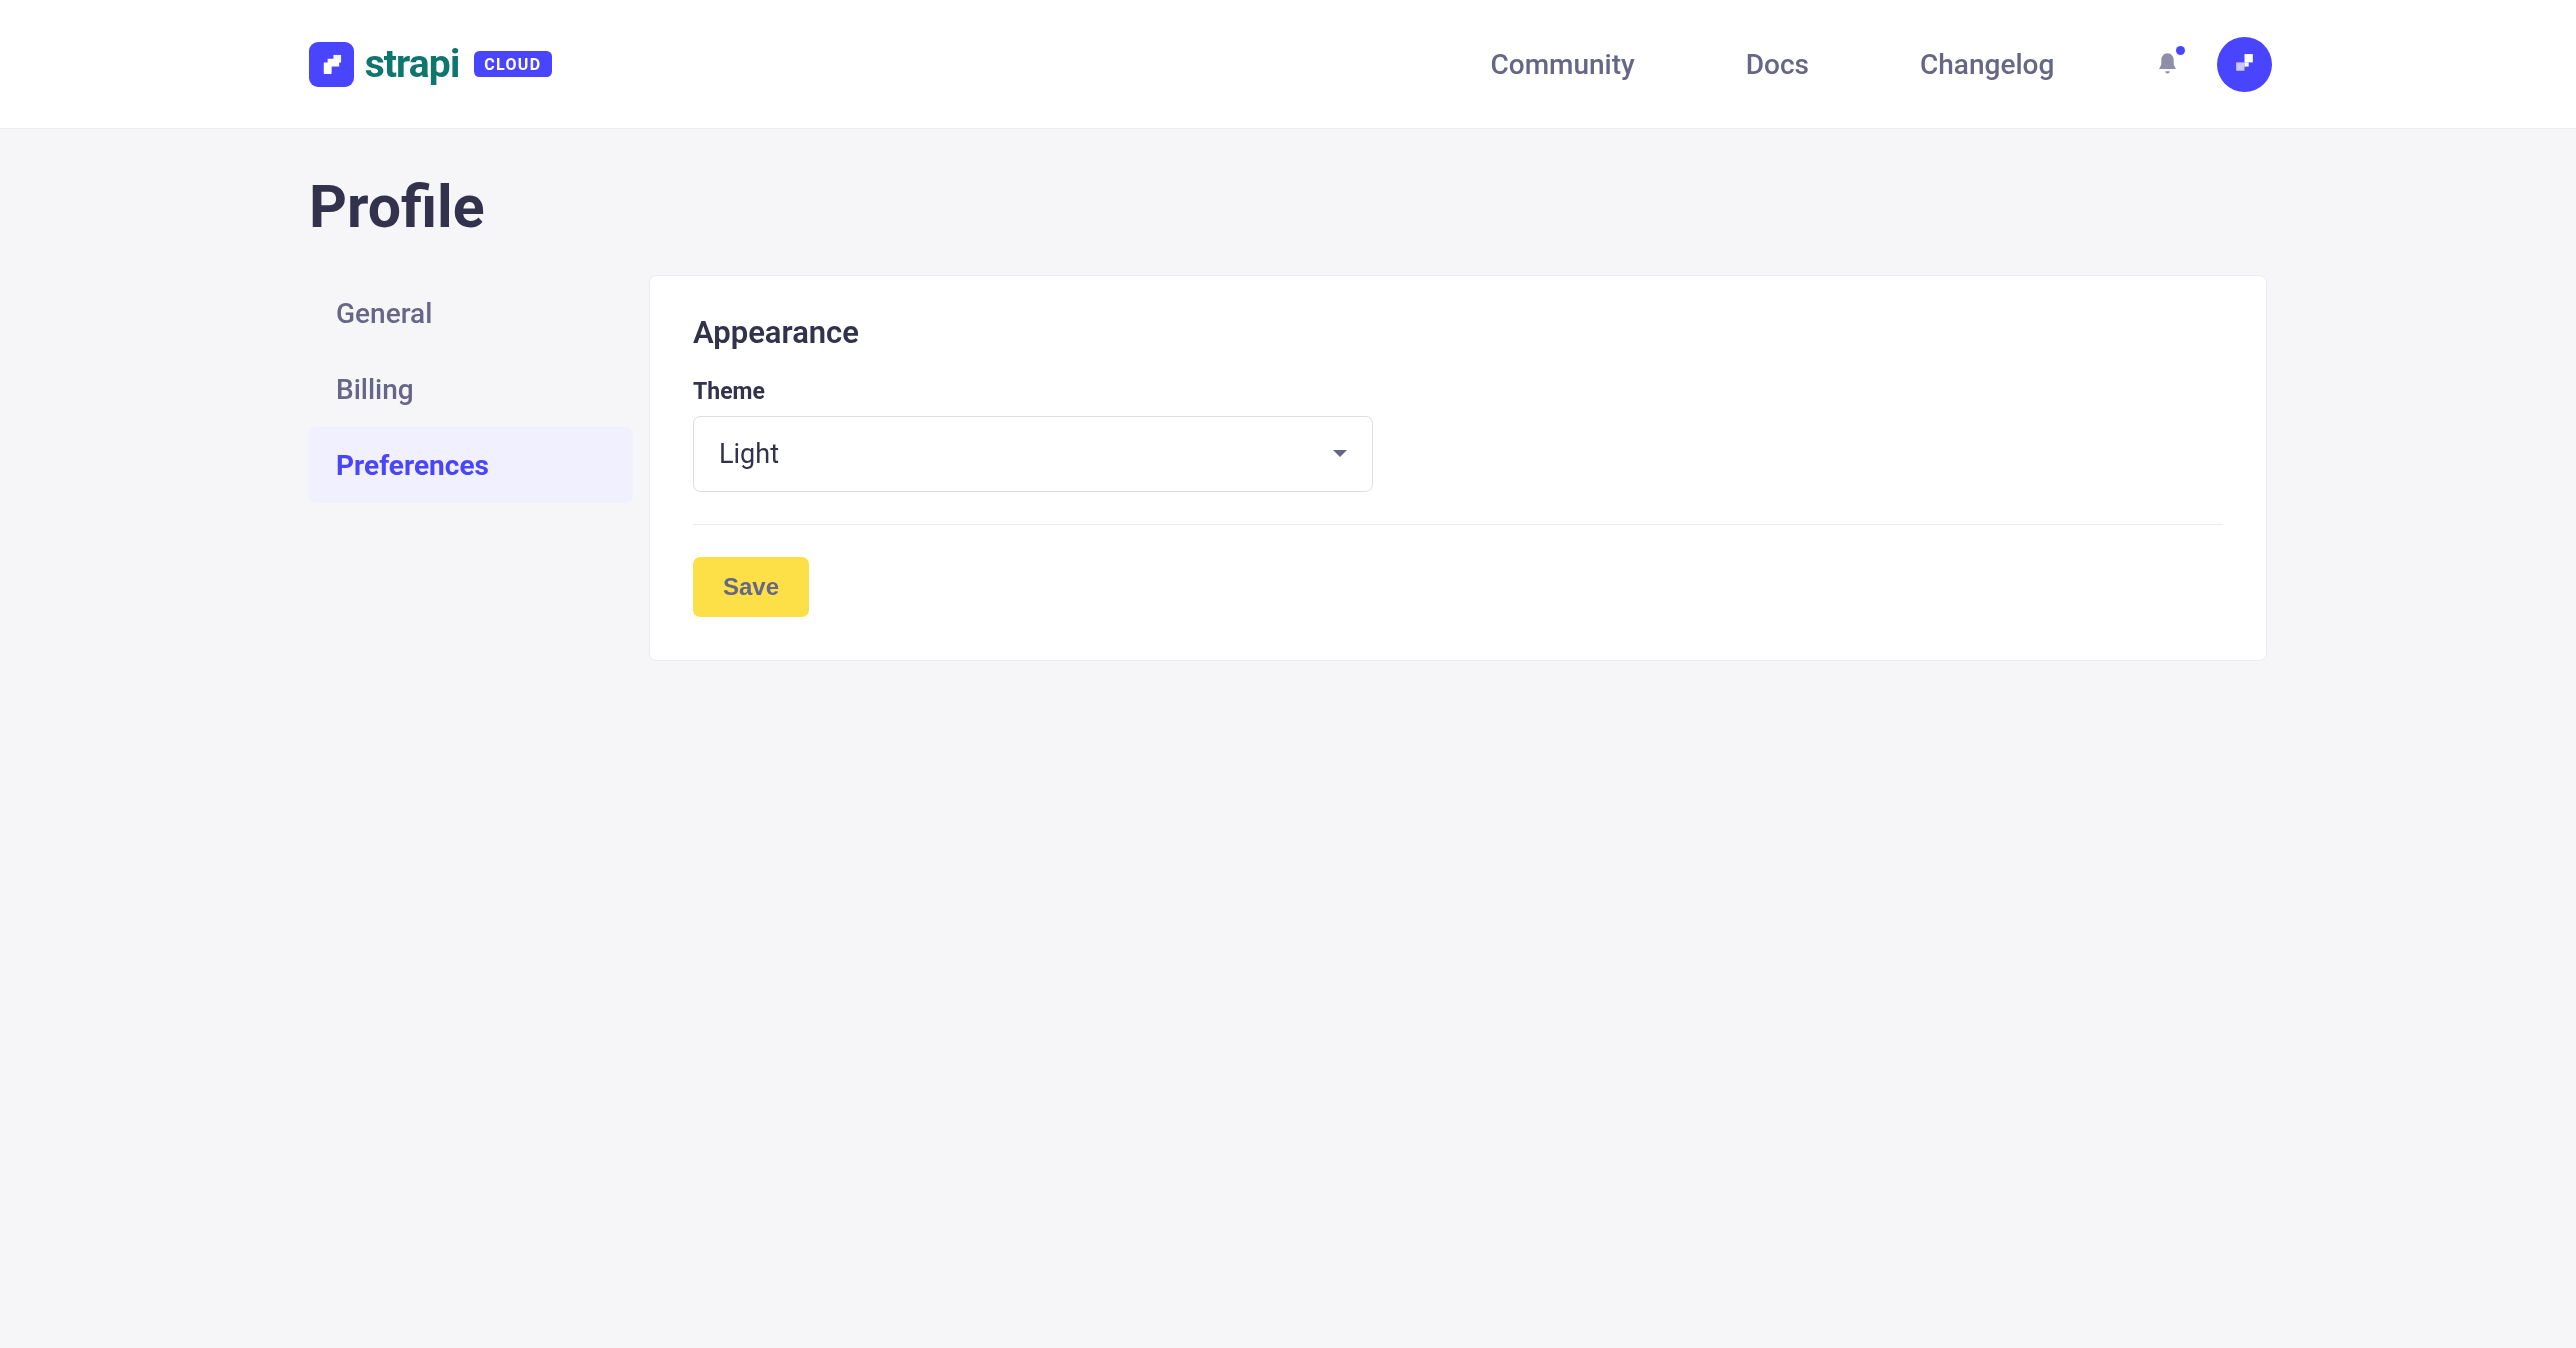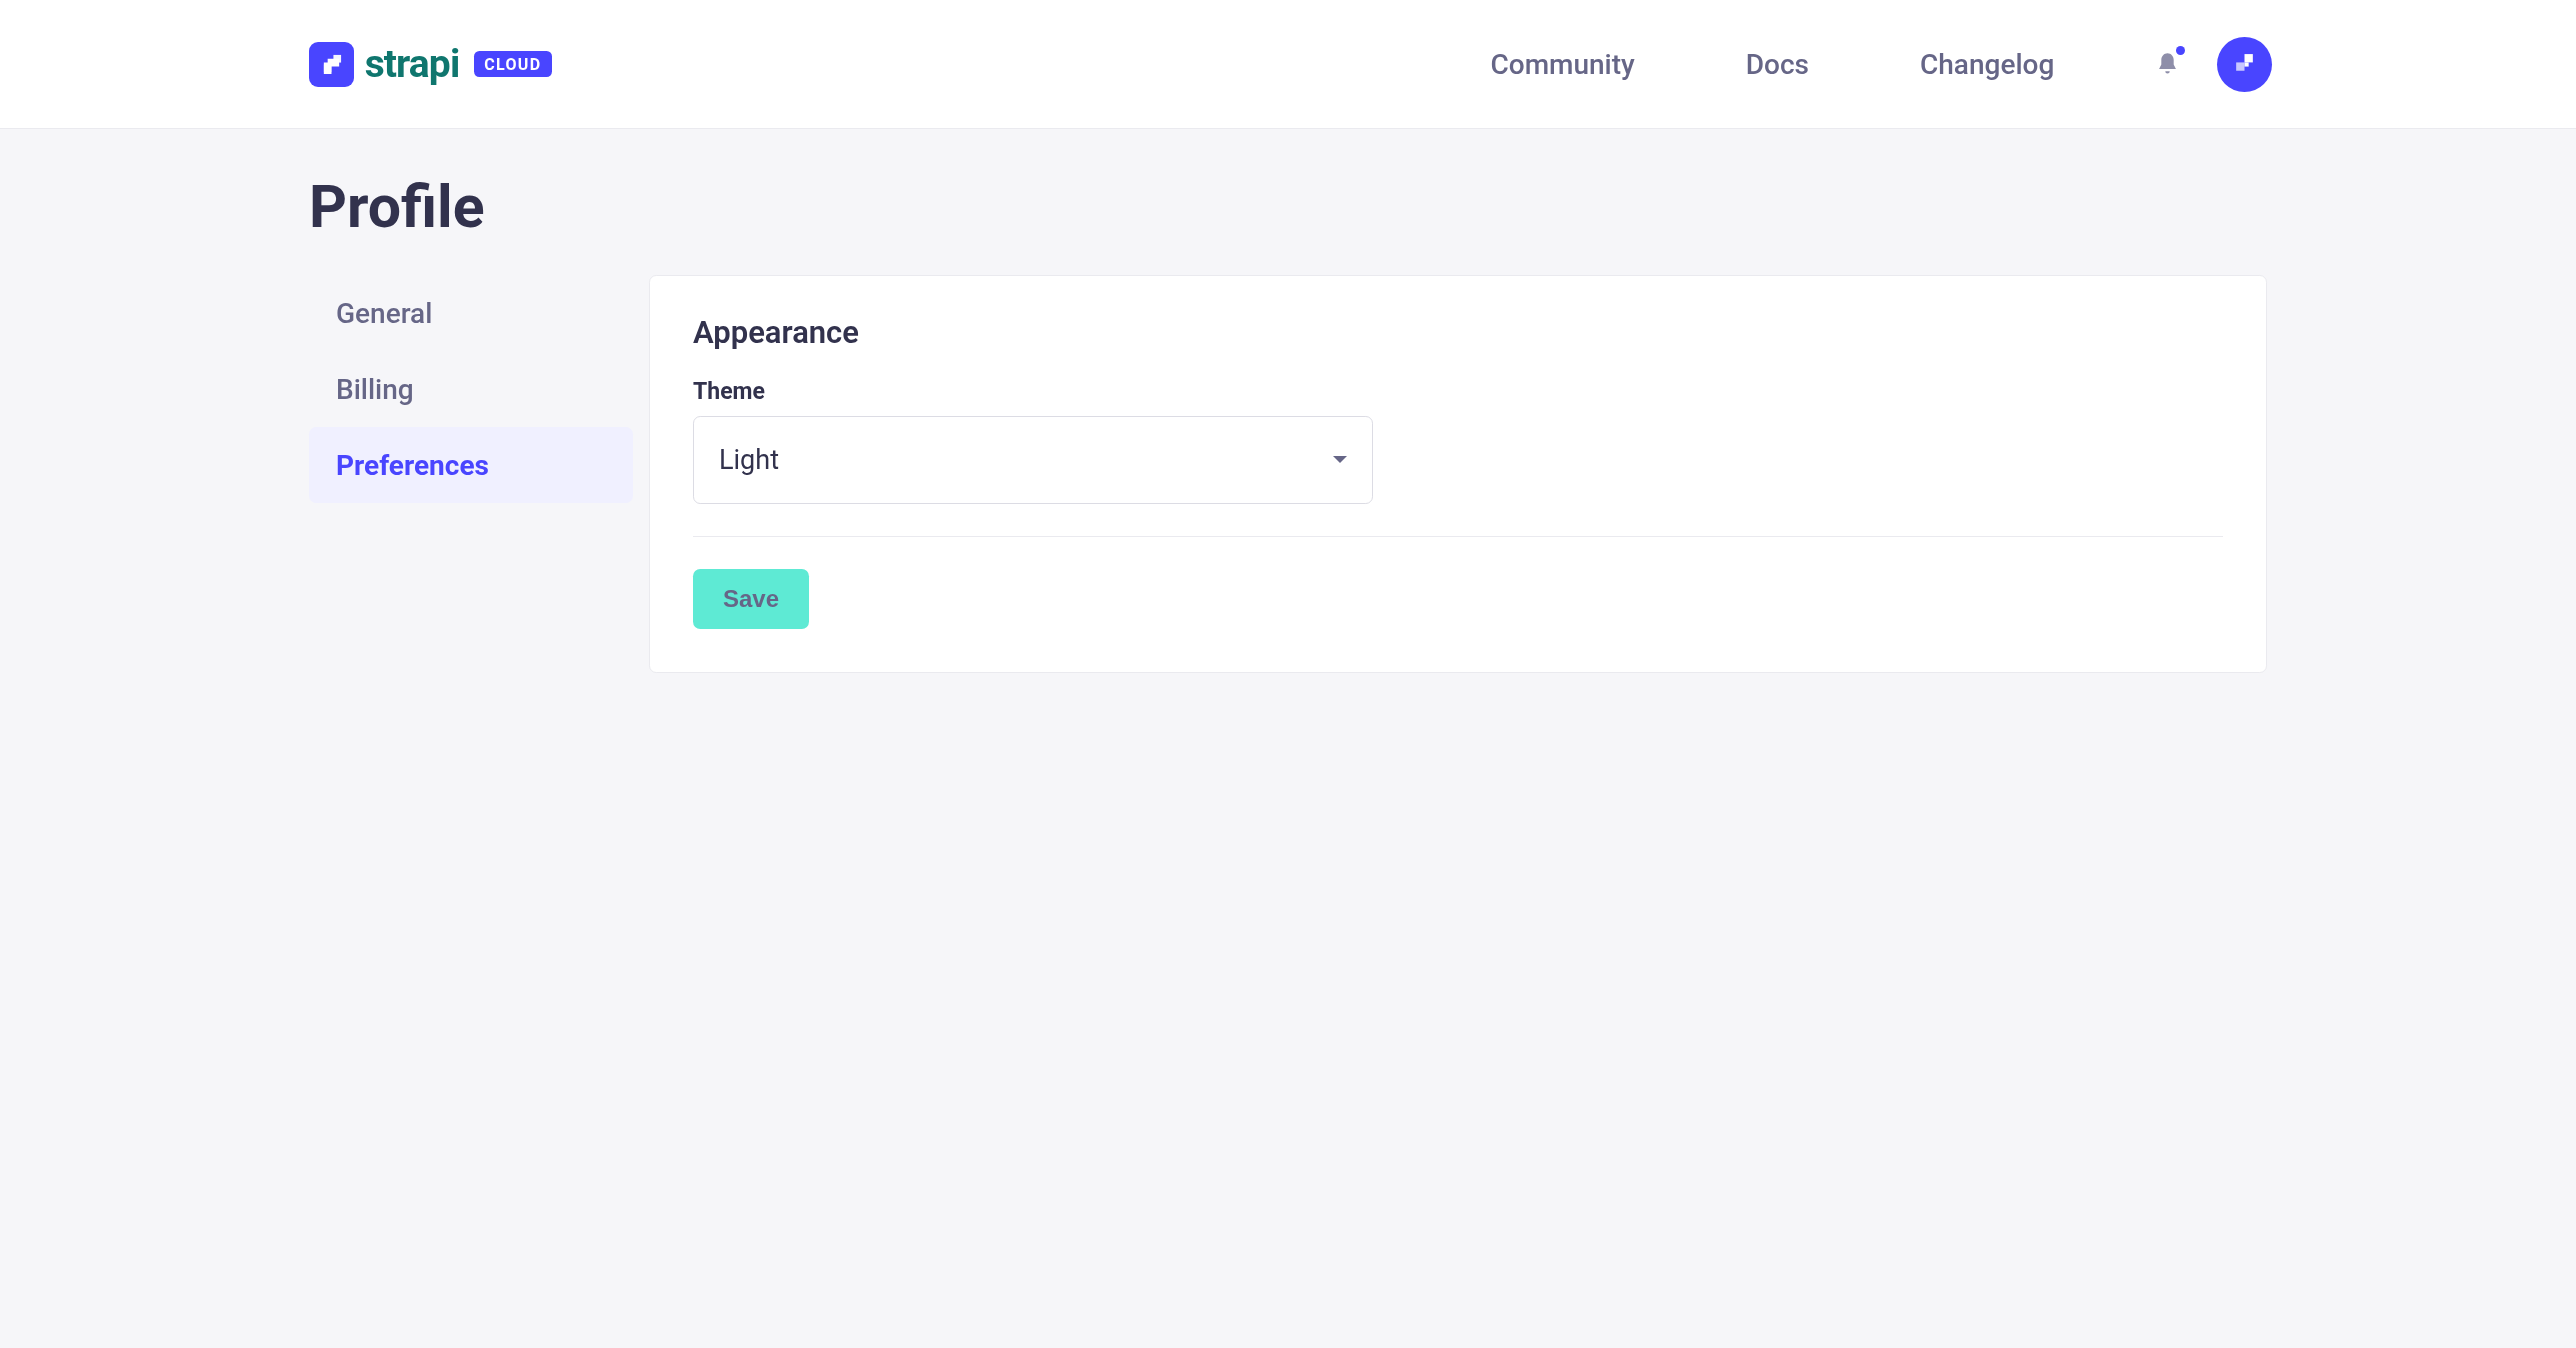--- a/index.html
+++ b/index.html
@@ -177,21 +177,21 @@
       display: block;
     }
 
     .select-wrap {
       width: 680px;
       position: relative;
     }
 
     .select-box {
       width: 100%;
-      height: 88px;
+      height: 76px;
       border: 0.9px solid #dcdce4;
       border-radius: 7.2px;
       background: #ffffff;
       padding: 0 25px;
       font-size: 27px;
       color: #32324d;
       display: flex;
       align-items: center;
       justify-content: space-between;
       cursor: pointer;
@@ -205,21 +205,21 @@
       border-top: 7.2px solid #666687;
     }
 
     .divider {
       border: none;
       border-top: 0.9px solid #eaeaef;
       margin: 32px 0;
     }
 
     .save-btn {
-      background: #5eead4;
+      background: #fde047;
       color: #666687;
       border: none;
       border-radius: 7.2px;
       padding: 16px 30px;
       font-size: 24px;
       font-weight: 600;
       cursor: pointer;
     }
   </style>
 </head>

